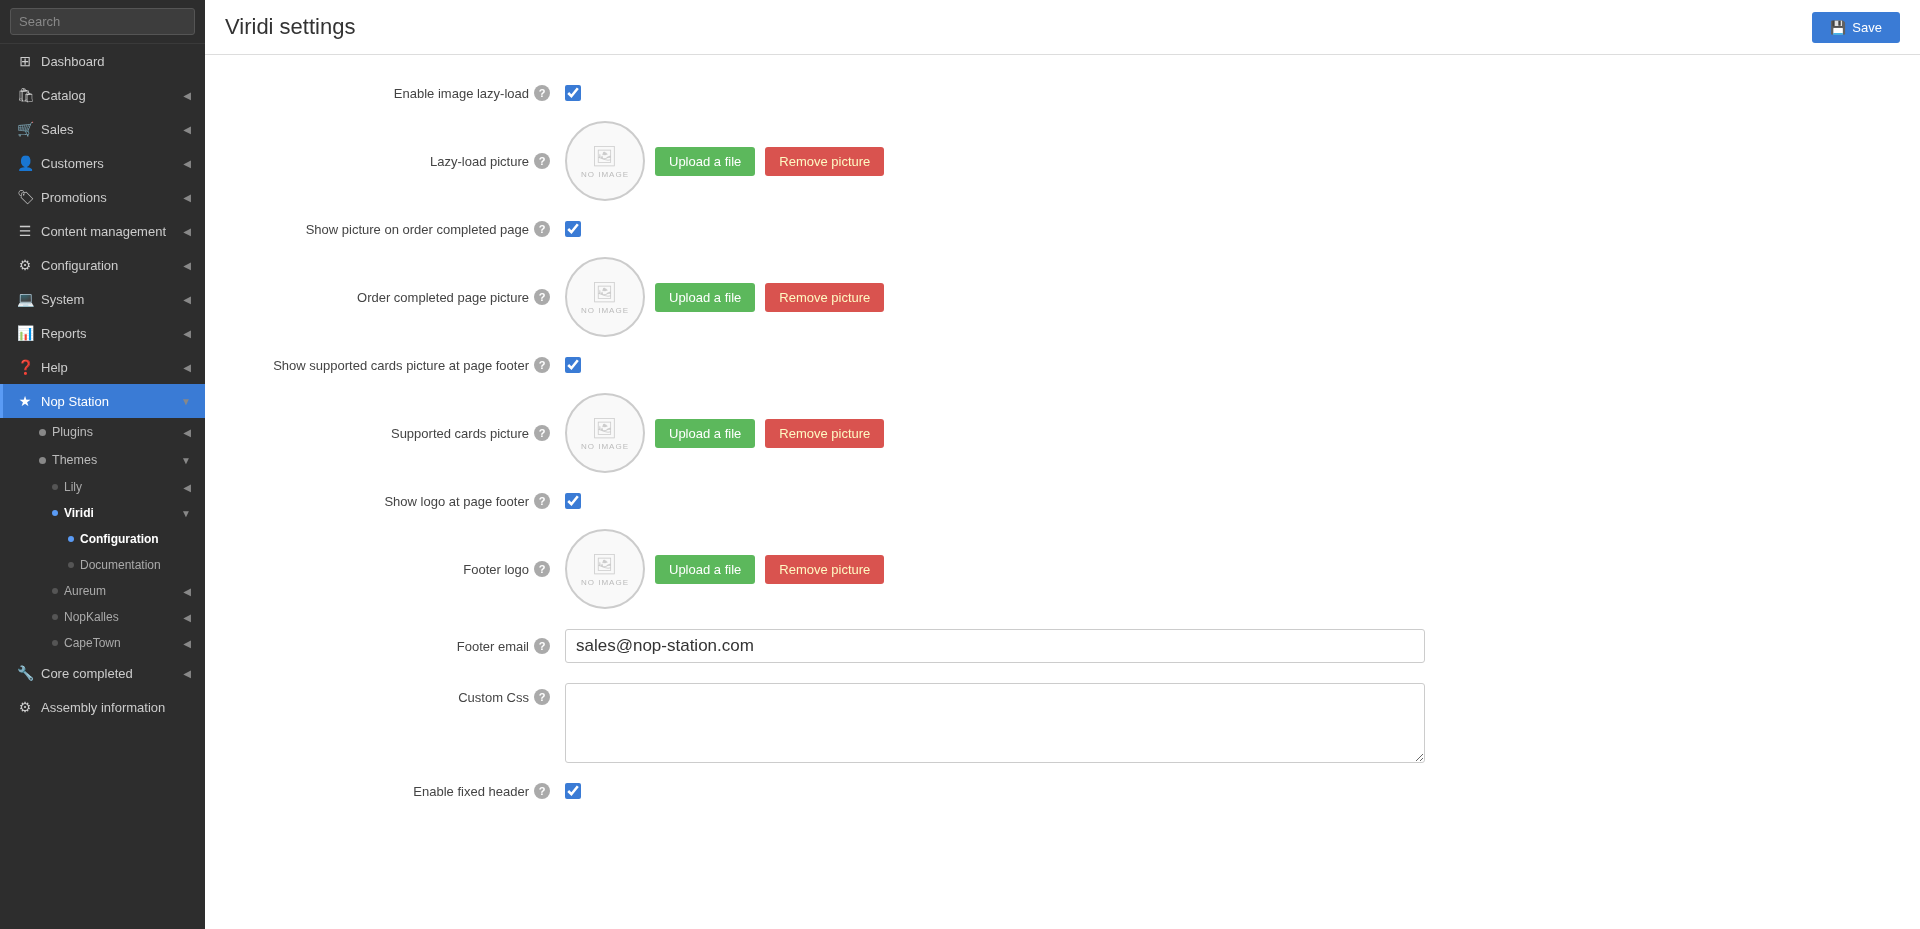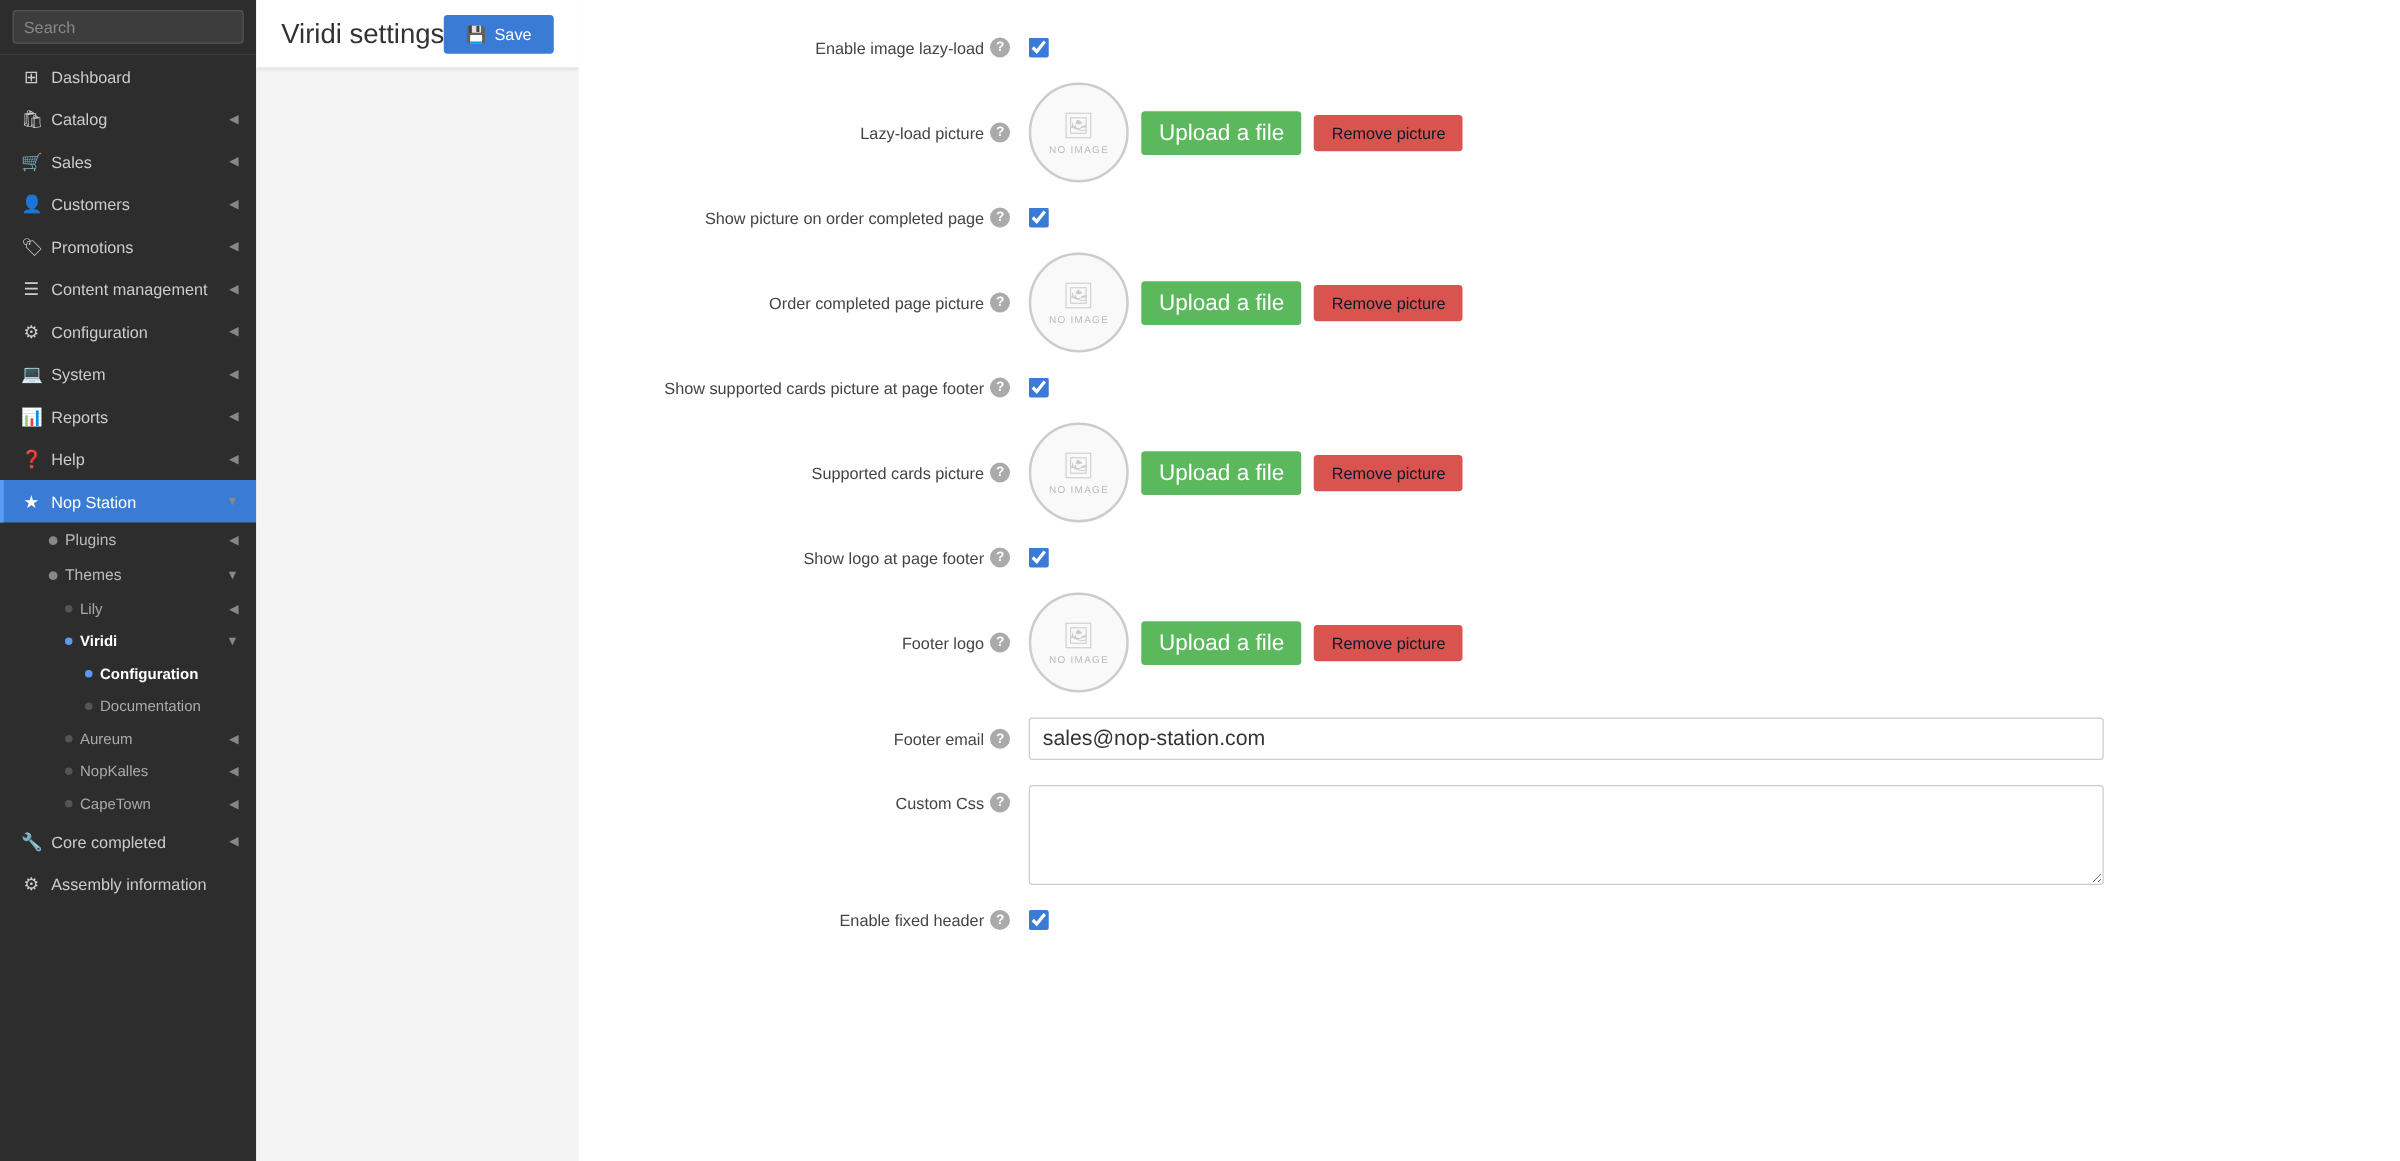--- a/index.html
+++ b/index.html
@@ -98,21 +98,21 @@
       gap: 6px;
     }
     .sub-sub-item.active { color: #fff; font-weight: 600; }
     .sub-sub-item .dot { width: 6px; height: 6px; border-radius: 50%; background: #555; flex-shrink: 0; }
     .sub-sub-item.active .dot { background: #5a9bf5; }
 
     
     #main {
       flex: 1;
       display: flex;
-      flex-direction: row;
+      flex-direction: column;
       background: #f4f4f4;
       overflow: hidden;
     }
     #top-bar {
       background: #fff;
       padding: 0 20px;
       height: 55px;
       display: flex;
       align-items: center;
       justify-content: space-between;
@@ -195,25 +195,25 @@
     }
     .no-image-icon { font-size: 20px; color: #ccc; }
 
     .btn-upload {
       background: #5cb85c;
       color: #fff;
       border: none;
       padding: 7px 14px;
       border-radius: 3px;
       cursor: pointer;
-      font-size: 18px;
+      font-size: 13px;
     }
     .btn-remove {
       background: #d9534f;
-      color: #0f172a;
+      color: #fef9c3;
       border: none;
       padding: 7px 14px;
       border-radius: 3px;
       cursor: pointer;
       font-size: 13px;
     }
 
     input[type="checkbox"] {
       width: 16px;
       height: 16px;

